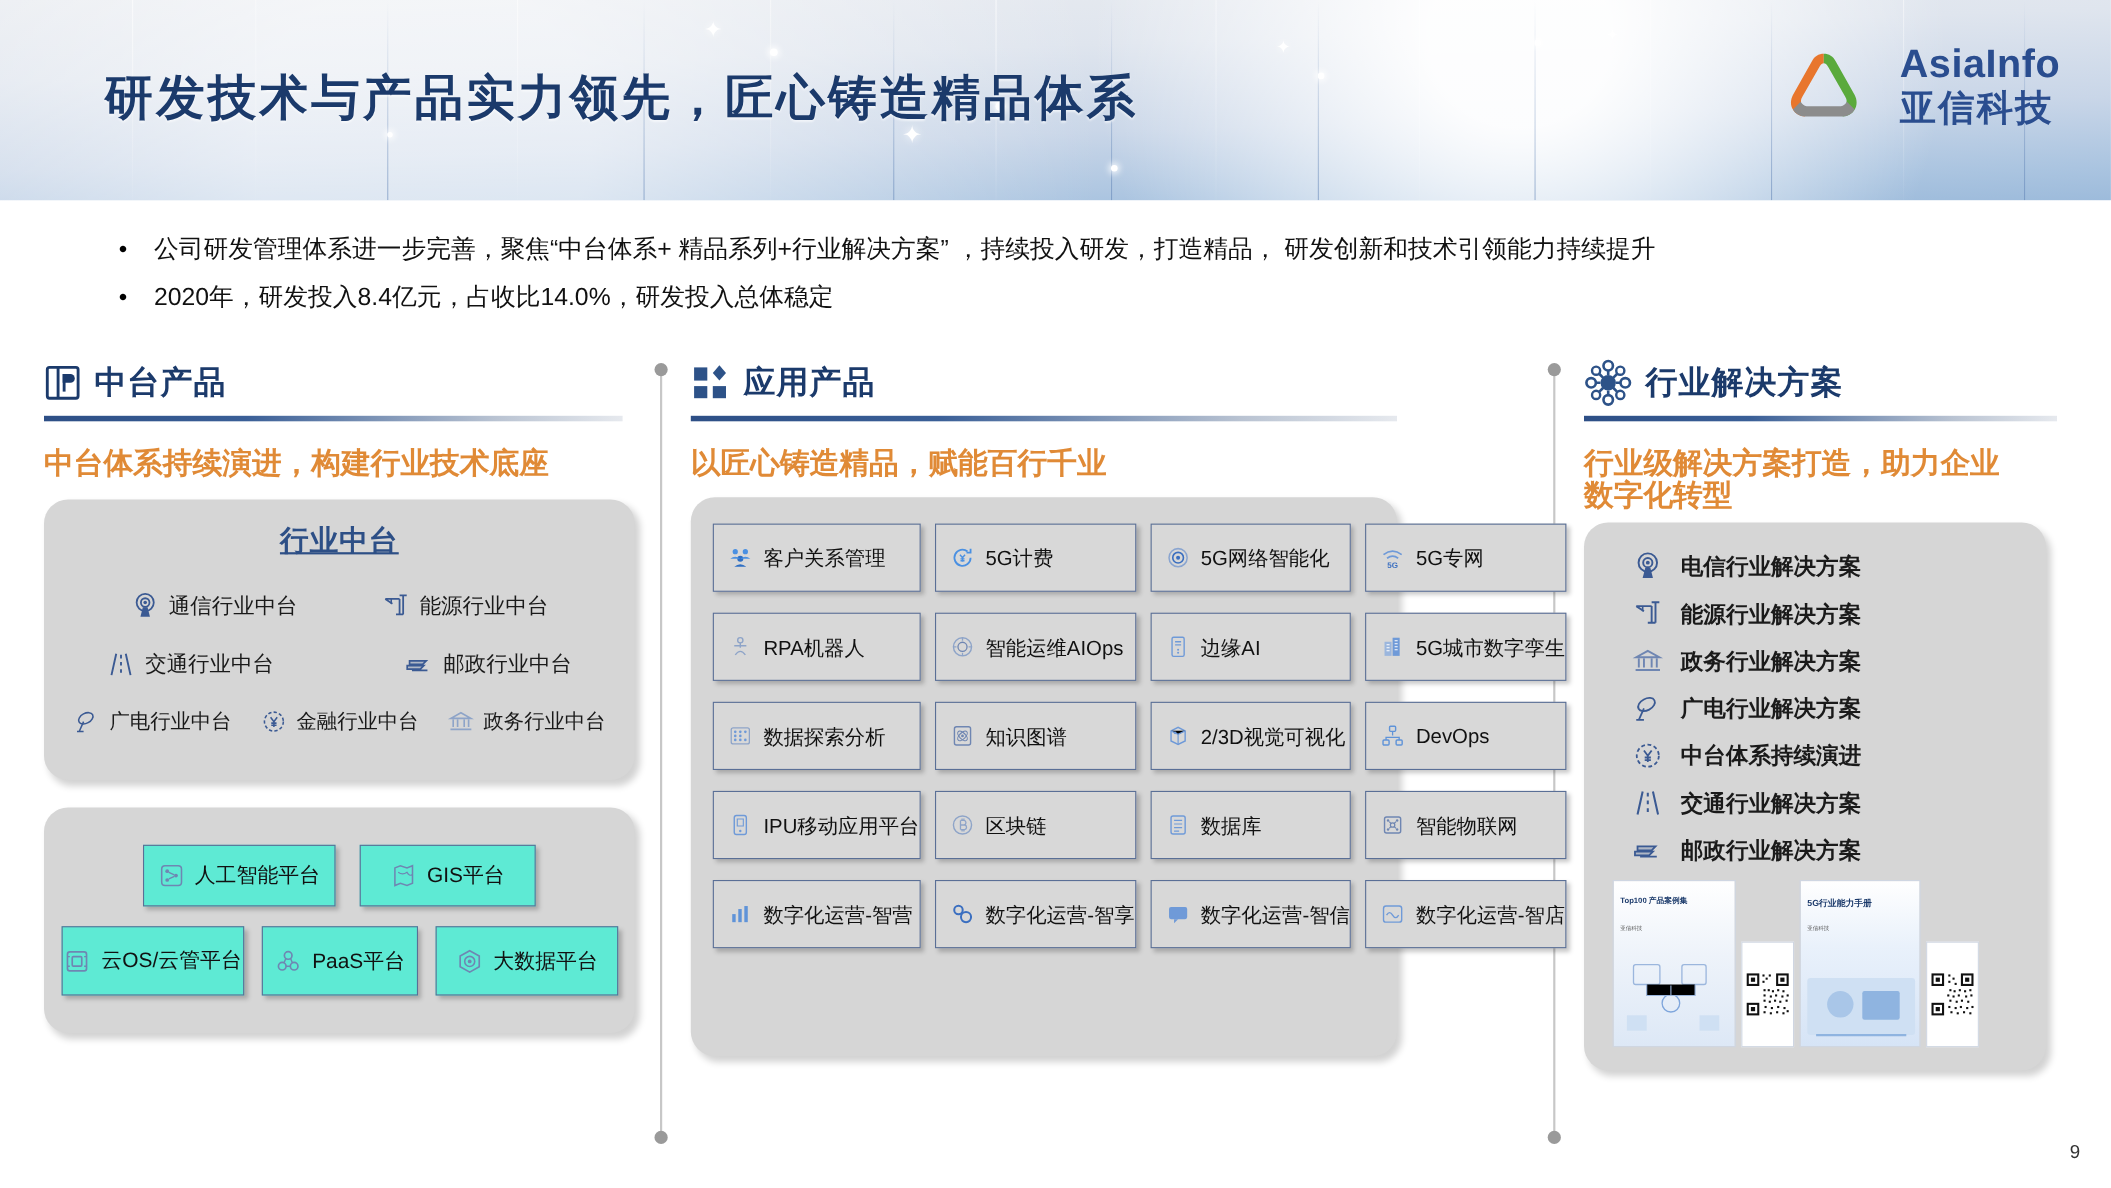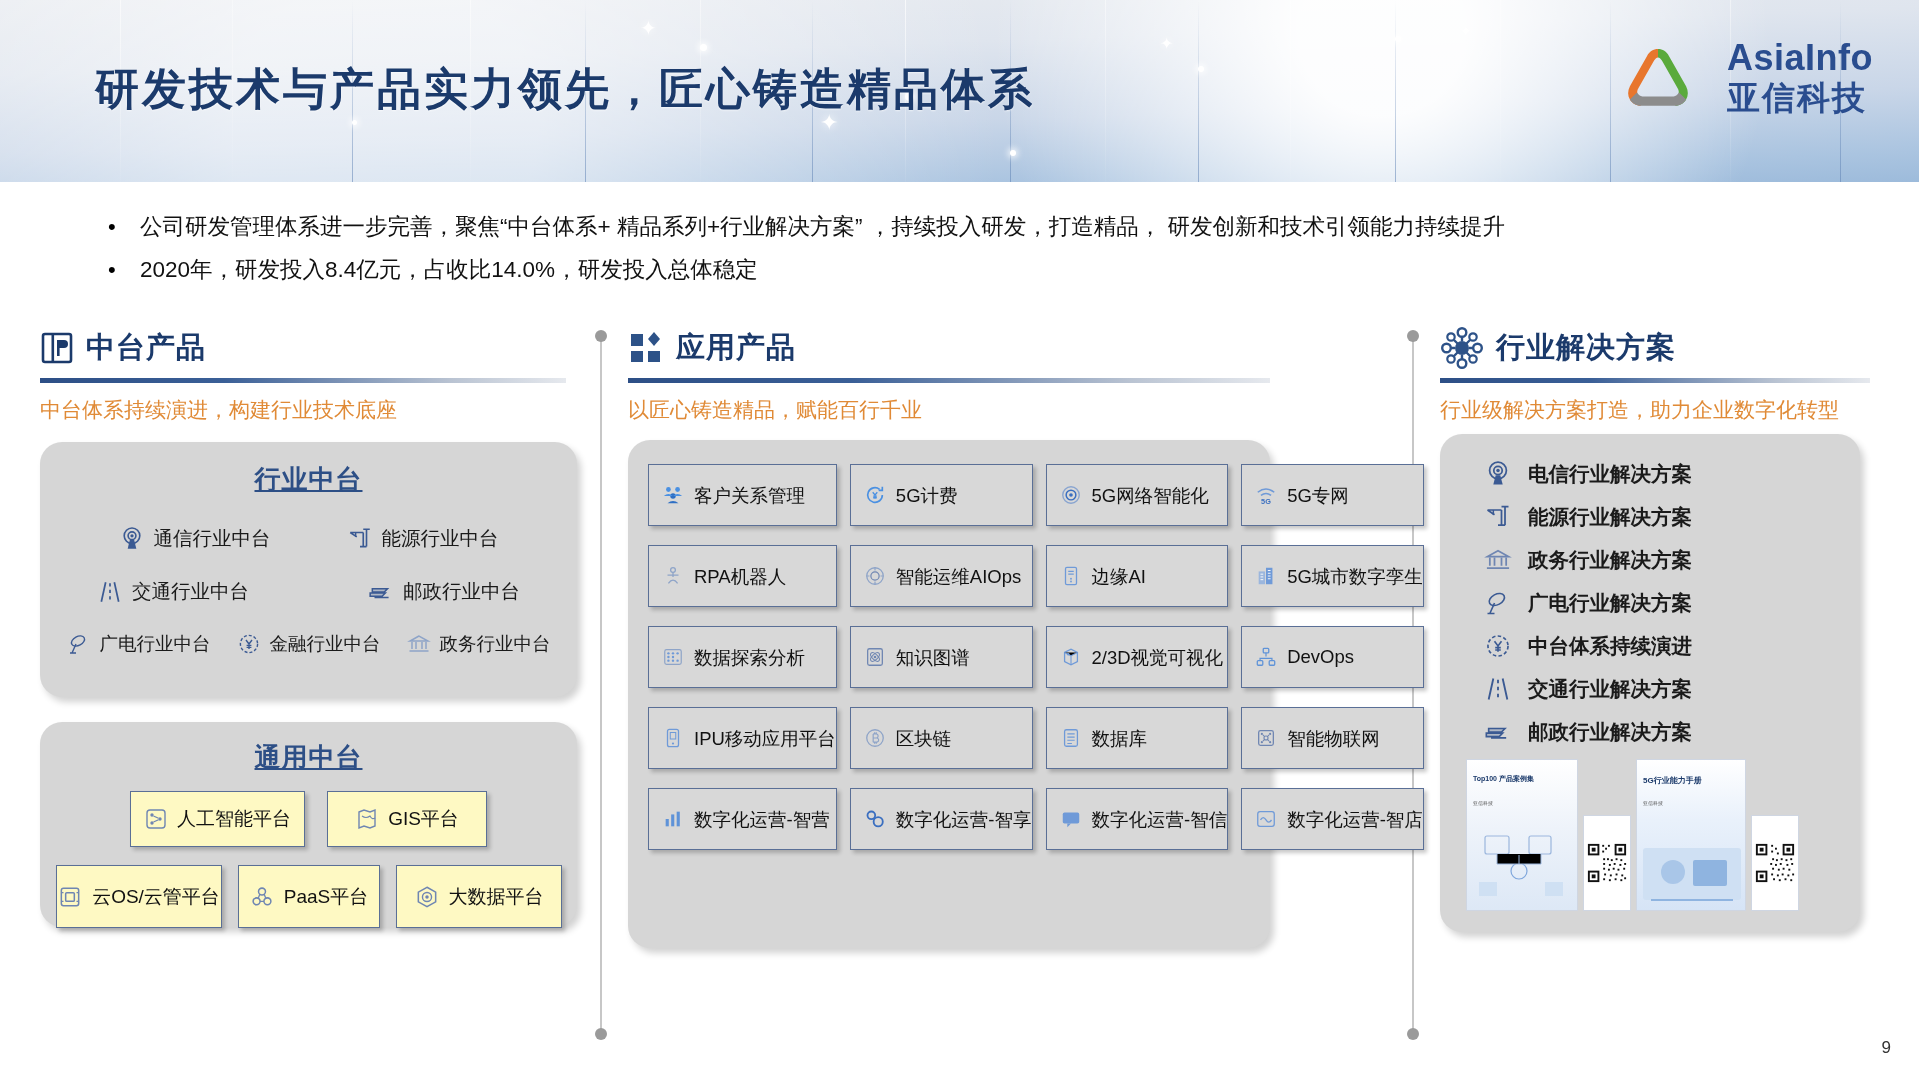--- a/index.html
+++ b/index.html
@@ -75,21 +75,21 @@
 
   .col-head { display: flex; align-items: center; gap: 12px; height: 48px; }
   .col-head-title {
     font-size: 29px; font-weight: bold; color: #1b3a6b; letter-spacing: 1px;
   }
   .col-rule {
     height: 5px; margin-top: 6px;
     background: linear-gradient(to right, #2d4f86 0%, #3a5f97 35%, #b9c3d2 78%, #e6e9ee 100%);
   }
   .col-sub {
-    margin-top: 12px; font-size: 21px; color: #e08a36; font-weight: normal;
+    margin-top: 24px; font-size: 27px; color: #e08a36; font-weight: bold;
     line-height: 29px;
   }
 
   
   .divider { position: absolute; top: 340px; width: 2px; height: 690px; background: #c7c7c7; }
   .divider::before {
     content: ""; position: absolute; left: -5px; top: -10px;
     width: 12px; height: 12px; border-radius: 50%; background: #9a9a9a;
   }
   .divider::after {
@@ -114,21 +114,21 @@
   .imp-row {
     display: flex; justify-content: center; align-items: center;
     font-size: 19.5px; color: #1a1a1a;
   }
   .imp-item { display: flex; align-items: center; gap: 9px; }
   .ico { flex: 0 0 auto; display: inline-flex; align-items: center; justify-content: center; }
 
   
   .pill {
     display: flex; align-items: center; justify-content: center; gap: 9px;
-    background: #fef9c3; border: 1.6px solid #5a6f96;
+    background: #5eead4; border: 1.6px solid #5a6f96;
     box-shadow: 3px 3px 4px rgba(0,0,0,.22);
     font-size: 19px; color: #111; text-align: center;
   }
 
   
   .app-grid {
     display: grid; grid-template-columns: repeat(4, 1fr);
     gap: 19px 13px; padding: 24px 20px;
   }
   .app-cell {
@@ -314,21 +314,20 @@
           <svg width="24" height="24" viewBox="0 0 24 24">
               <path d="M12 4 L3 9 h18z M5 10 v7 M9 10 v7 M15 10 v7 M19 10 v7 M2.5 19 h19" stroke="#8ea4c8" stroke-width="1.5" fill="none"></path>
             </svg>
         </span>
         <span>政务行业中台</span>
       </span>
     </div>
   </div>
 
   <div class="panel" style="margin-top:25px;width:537px;height:205px;padding:18px 14px 0 14px">
-    <div class="panel-title">通用中台</div>
 
     <div style="display:flex;justify-content:center;gap:22px;margin-top:16px">
       <div class="pill" style="width:175px;height:56px">
         <span class="ico">
           <svg width="24" height="24" viewBox="0 0 24 24">
               <rect x="3" y="3" width="18" height="18" rx="3" fill="none" stroke="#6f86b2" stroke-width="1.4"></rect>
               <circle cx="8" cy="8" r="1.7" fill="#6f86b2"></circle>
               <circle cx="8" cy="16" r="1.7" fill="#6f86b2"></circle>
               <circle cx="16" cy="12" r="1.7" fill="#6f86b2"></circle>
               <path d="M9.5 9 L14.5 11.3 M9.5 15 L14.5 12.7" stroke="#6f86b2" stroke-width="1.2"></path>

